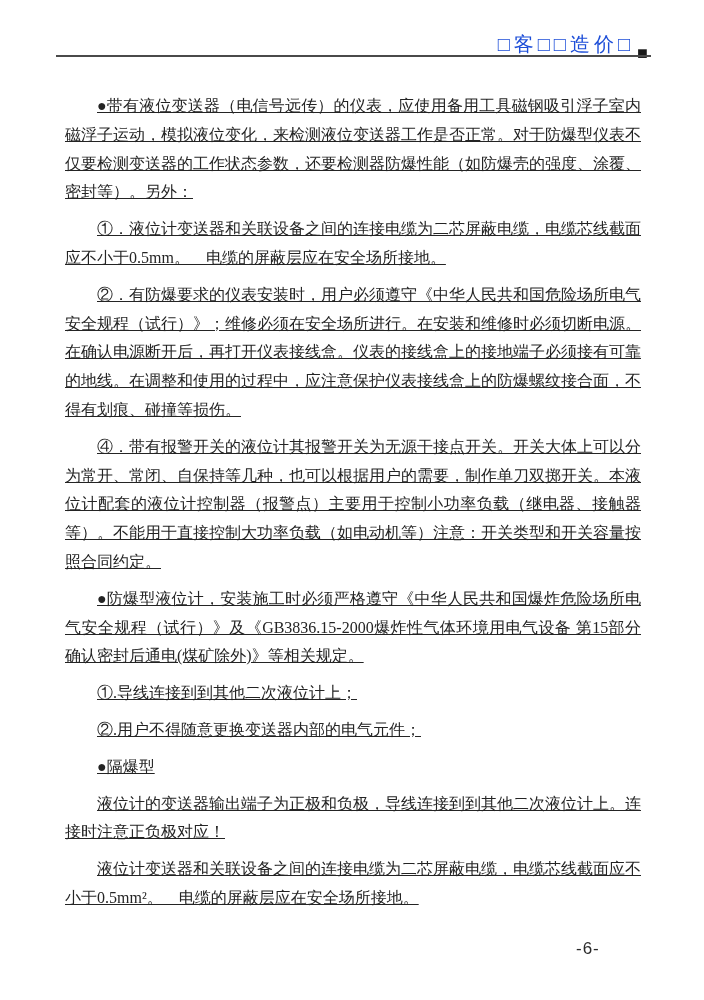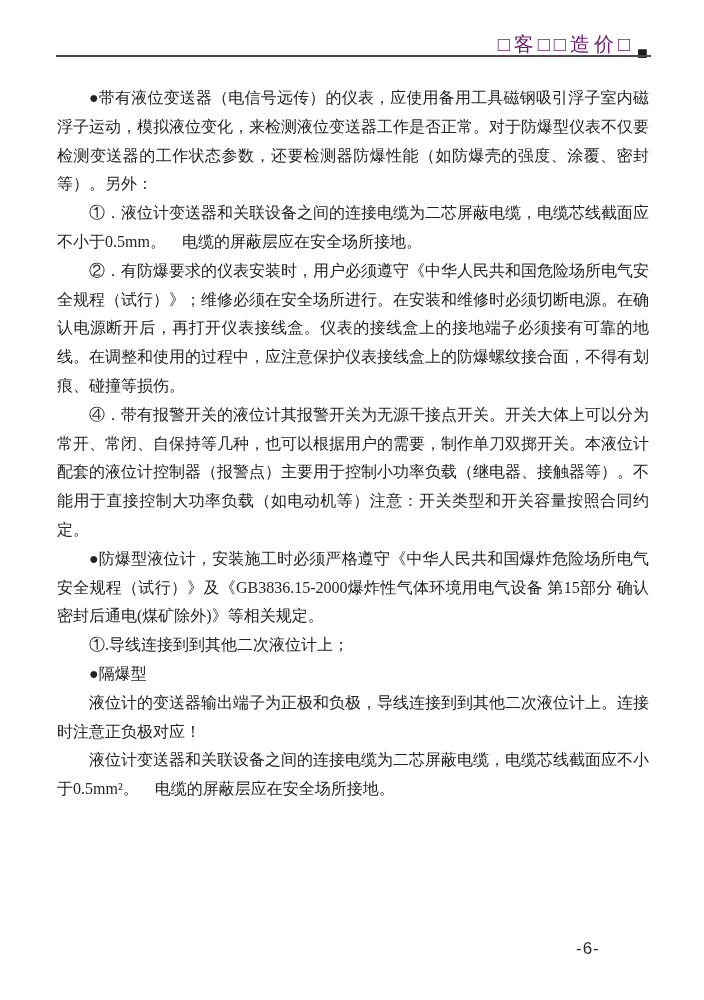--- a/index.html
+++ b/index.html
@@ -16,21 +16,21 @@
     font-family: "Liberation Serif", "DejaVu Serif", serif;
     color: #222222;
   }
   
   .header-title {
     position: absolute;
     top: 31px;
     right: 70px;
     font-size: 20px;
     letter-spacing: 4px;
-    color: #701a75;
+    color: #1d4ed8;
     white-space: nowrap;
   }
   .header-block {
     position: absolute;
     top: 46px;
     right: 53px;
     width: 14px;
     height: 14px;
     line-height: 14px;
     font-size: 18px;
@@ -50,23 +50,24 @@
     position: absolute;
     top: 84px;
     left: 57px;
     width: 592px;
     font-size: 16px;
     line-height: 28.8px;
     text-align: justify;
     color: #242424;
   }
   .content p {
-    margin: 0;
+    margin: 8px;
     text-indent: 32px;
     word-break: break-all;
+    text-decoration: underline;
   }
   
   .footer {
     position: absolute;
     top: 939px;
     left: 576px;
     font-size: 17px;
     letter-spacing: 1px;
     color: #2a2a2a;
     font-family: "Liberation Sans", "DejaVu Sans", sans-serif;
@@ -83,20 +84,21 @@
     <div class="header-rule"></div>
   </div>
 
   <div class="content" id="paragraphs">
       <p>●带有液位变送器（电信号远传）的仪表，应使用备用工具磁钢吸引浮子室内磁浮子运动，模拟液位变化，来检测液位变送器工作是否正常。对于防爆型仪表不仅要检测变送器的工作状态参数，还要检测器防爆性能（如防爆壳的强度、涂覆、密封等）。另外：</p>
       <p>①．液位计变送器和关联设备之间的连接电缆为二芯屏蔽电缆，电缆芯线截面应不小于0.5mm。　电缆的屏蔽层应在安全场所接地。</p>
       <p>②．有防爆要求的仪表安装时，用户必须遵守《中华人民共和国危险场所电气安全规程（试行）》；维修必须在安全场所进行。在安装和维修时必须切断电源。在确认电源断开后，再打开仪表接线盒。仪表的接线盒上的接地端子必须接有可靠的地线。在调整和使用的过程中，应注意保护仪表接线盒上的防爆螺纹接合面，不得有划痕、碰撞等损伤。</p>
       <p>④．带有报警开关的液位计其报警开关为无源干接点开关。开关大体上可以分为常开、常闭、自保持等几种，也可以根据用户的需要，制作单刀双掷开关。本液位计配套的液位计控制器（报警点）主要用于控制小功率负载（继电器、接触器等）。不能用于直接控制大功率负载（如电动机等）注意：开关类型和开关容量按照合同约定。</p>
       <p>●防爆型液位计，安装施工时必须严格遵守《中华人民共和国爆炸危险场所电气安全规程（试行）》及《GB3836.15-2000爆炸性气体环境用电气设备 第15部分 确认密封后通电(煤矿除外)》等相关规定。</p>
       <p>①.导线连接到到其他二次液位计上；</p>
+      <p>②.用户不得随意更换变送器内部的电气元件；</p>
       <p>●隔爆型</p>
       <p>液位计的变送器输出端子为正极和负极，导线连接到到其他二次液位计上。连接时注意正负极对应！</p>
       <p>液位计变送器和关联设备之间的连接电缆为二芯屏蔽电缆，电缆芯线截面应不小于0.5mm²。　电缆的屏蔽层应在安全场所接地。</p>
     </div>
 
   <div class="footer">-6-</div>
 
 </div>
 
 </body></html>

